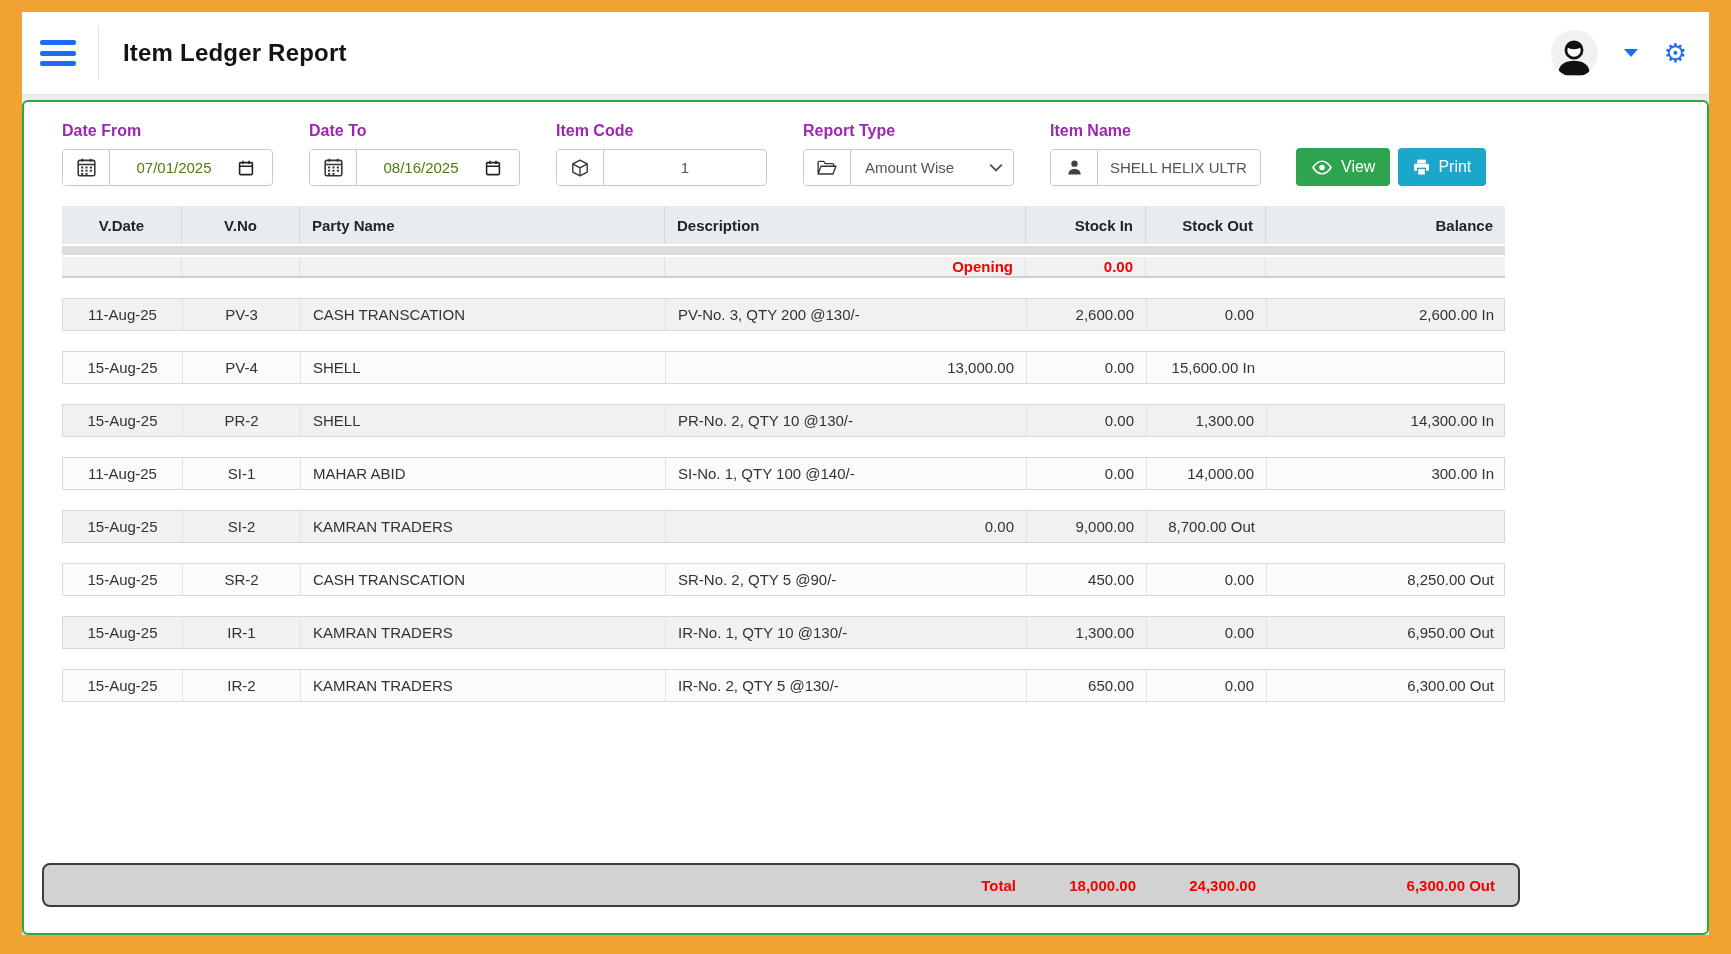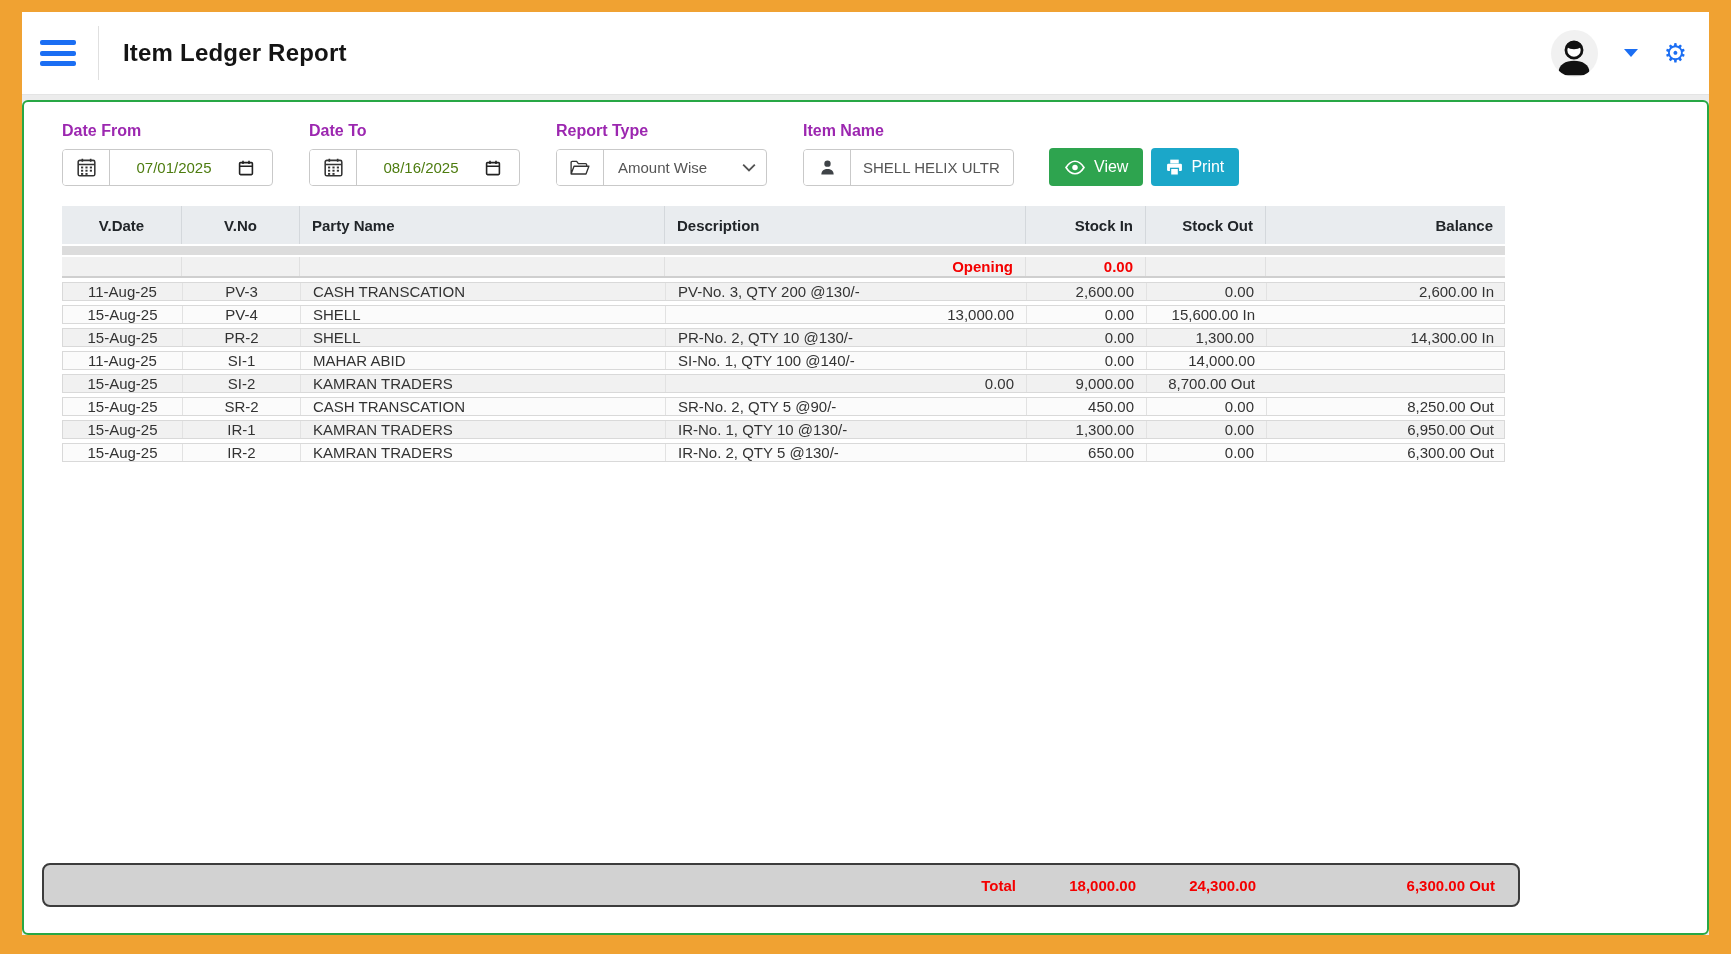--- a/index.html
+++ b/index.html
@@ -57,21 +57,21 @@
   .thead > div { height:100%; display:flex; align-items:center; border-right:1px solid #d4d8dc; }
   .thead > div:last-child { border-right:none; }
   .th-c { justify-content:center; }
   .th-l { padding-left:12px; }
   .th-r { justify-content:flex-end; padding-right:12px; }
   .strip { height:9px; background:#dcdcdc; margin-top:2px; }
   .opening-row { height:21px; background:#f1f1f1; margin-top:2px; border-bottom:2px solid #cfcfcf; }
   .opening-row > div { height:100%; display:flex; align-items:center; border-right:1px solid #e0e0e0; }
   .opening-row > div:last-child { border-right:none; }
   .red { color:var(--alert-red); font-weight:700; }
-  .tbody .trow { height:19px; border:1px solid #d9d9d9; margin-top:4px; background:#fbfbfb; color:#333; }
+  .tbody .trow { height:33px; border:1px solid #d9d9d9; margin-top:20px; background:#fbfbfb; color:#333; }
   .tbody .trow:nth-child(odd) { background:#f1f1f1; }
   .trow > div { height:100%; display:flex; align-items:center; border-right:1px solid #e2e2e2; }
   .trow > div:last-child { border-right:none; }
   .td-c { justify-content:center; }
   .td-l { padding-left:12px; }
   .td-r { justify-content:flex-end; padding-right:12px; }
   
   .total-bar {
     margin:auto 0 26px 18px; width:1478px; height:44px;
     background:#d2d2d2; border:2px solid #3c3c3c; border-radius:8px;
@@ -167,20 +167,32 @@
             <span class="pick">
               <svg width="16" height="16" viewBox="0 0 16 16">
                 <rect x="1.6" y="2.6" width="12.8" height="12" rx="1" fill="none" stroke="#222" stroke-width="1.6"></rect>
                 <path d="M1.6 6.2h12.8" stroke="#222" stroke-width="1.6"></path>
                 <path d="M5 0.8v3.2M11 0.8v3.2" stroke="#222" stroke-width="1.6"></path>
               </svg>
             </span>
           </div>
         </div>
 
+        <div class="fgroup">
+          <div class="flabel">Item Code</div>
+          <div class="igroup">
+            <span class="prepend">
+              <svg width="18" height="18" viewBox="0 0 16 16">
+                <path d="M8 1 14.4 4.4v7.2L8 15 1.6 11.6V4.4Z" fill="none" stroke="#333" stroke-width="1.2" stroke-linejoin="round"></path>
+                <path d="M1.6 4.4 8 7.9l6.4-3.5M8 7.9V15" fill="none" stroke="#333" stroke-width="1.2" stroke-linejoin="round"></path>
+              </svg>
+            </span>
+            <span class="ival center">1</span>
+          </div>
+        </div>
 
         <div class="fgroup">
           <div class="flabel">Report Type</div>
           <div class="igroup">
             <span class="prepend">
               <svg width="20" height="16" viewBox="0 0 18 14">
                 <path d="M1 12.4V2a1 1 0 0 1 1-1h4l1.5 2H14a1 1 0 0 1 1 1v1.4M1 12.4h13.4L17 5.4H3.6L1 12.4Z" fill="none" stroke="#333" stroke-width="1.2" stroke-linejoin="round"></path>
               </svg>
             </span>
             <span class="selbox">
@@ -279,20 +291,21 @@
               <div class="td-r">14,300.00 In</div>
             </div>
 
             <div class="grid trow">
               <div class="td-c">11-Aug-25</div>
               <div class="td-c">SI-1</div>
               <div class="td-l">MAHAR ABID</div>
               <div class="td-l">SI-No. 1, QTY 100 @140/-</div>
               <div class="td-r">0.00</div>
               <div class="td-r">14,000.00</div>
+              <div class="td-r">300.00 In</div>
             </div>
 
             <div class="grid trow">
               <div class="td-c">15-Aug-25</div>
               <div class="td-c">SI-2</div>
               <div class="td-l">KAMRAN TRADERS</div>
               <div class="td-r">0.00</div>
               <div class="td-r">9,000.00</div>
               <div class="td-r">8,700.00 Out</div>
             </div>

